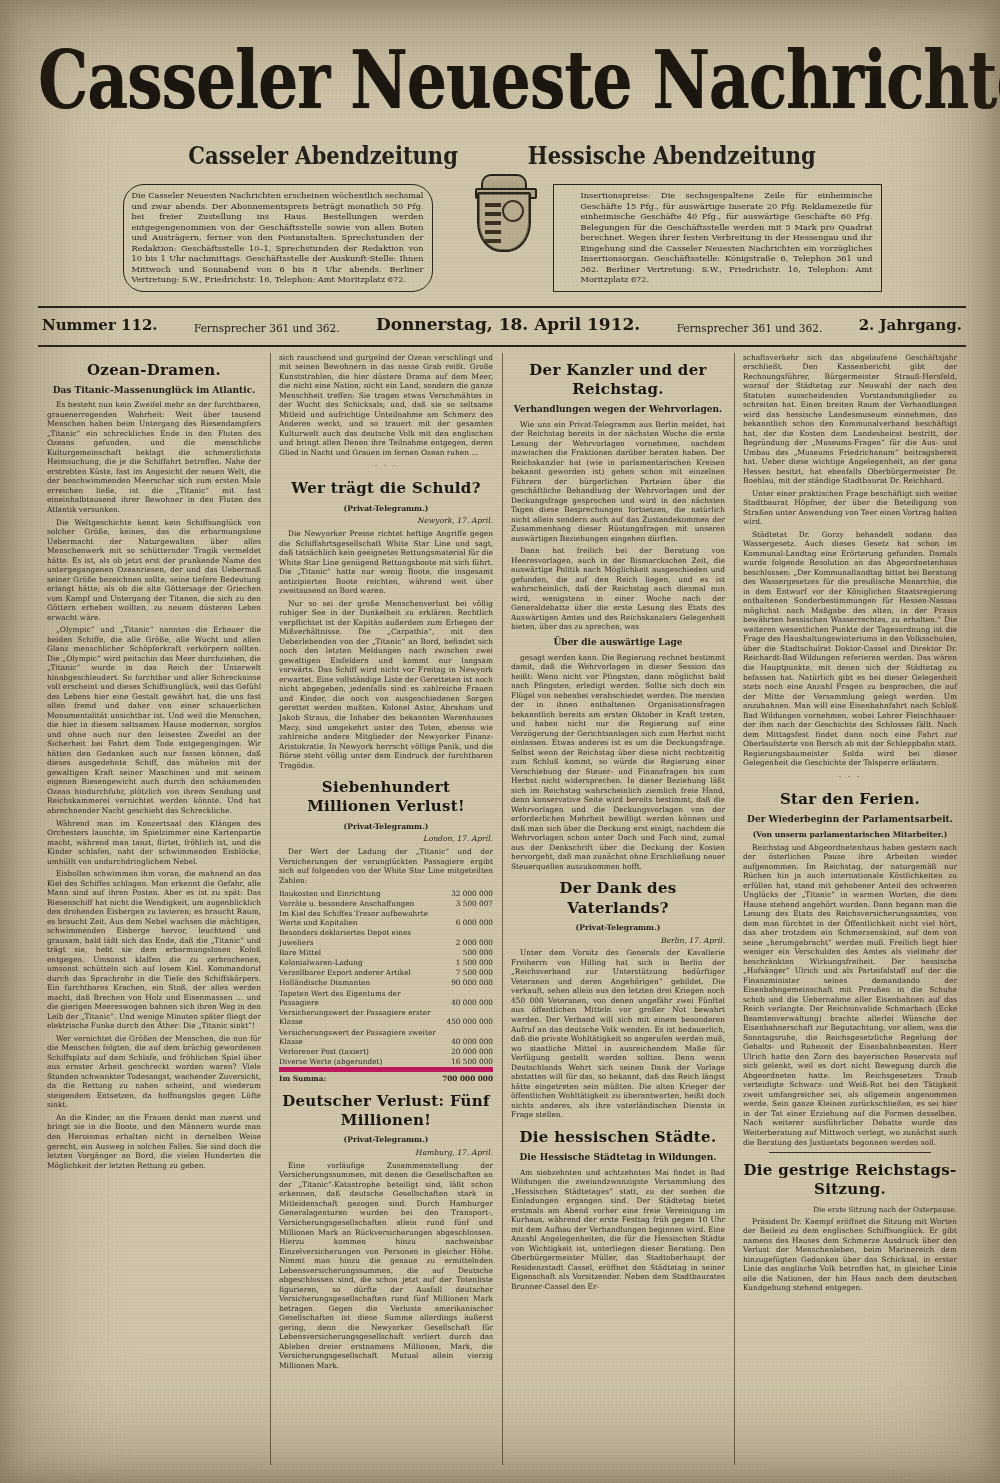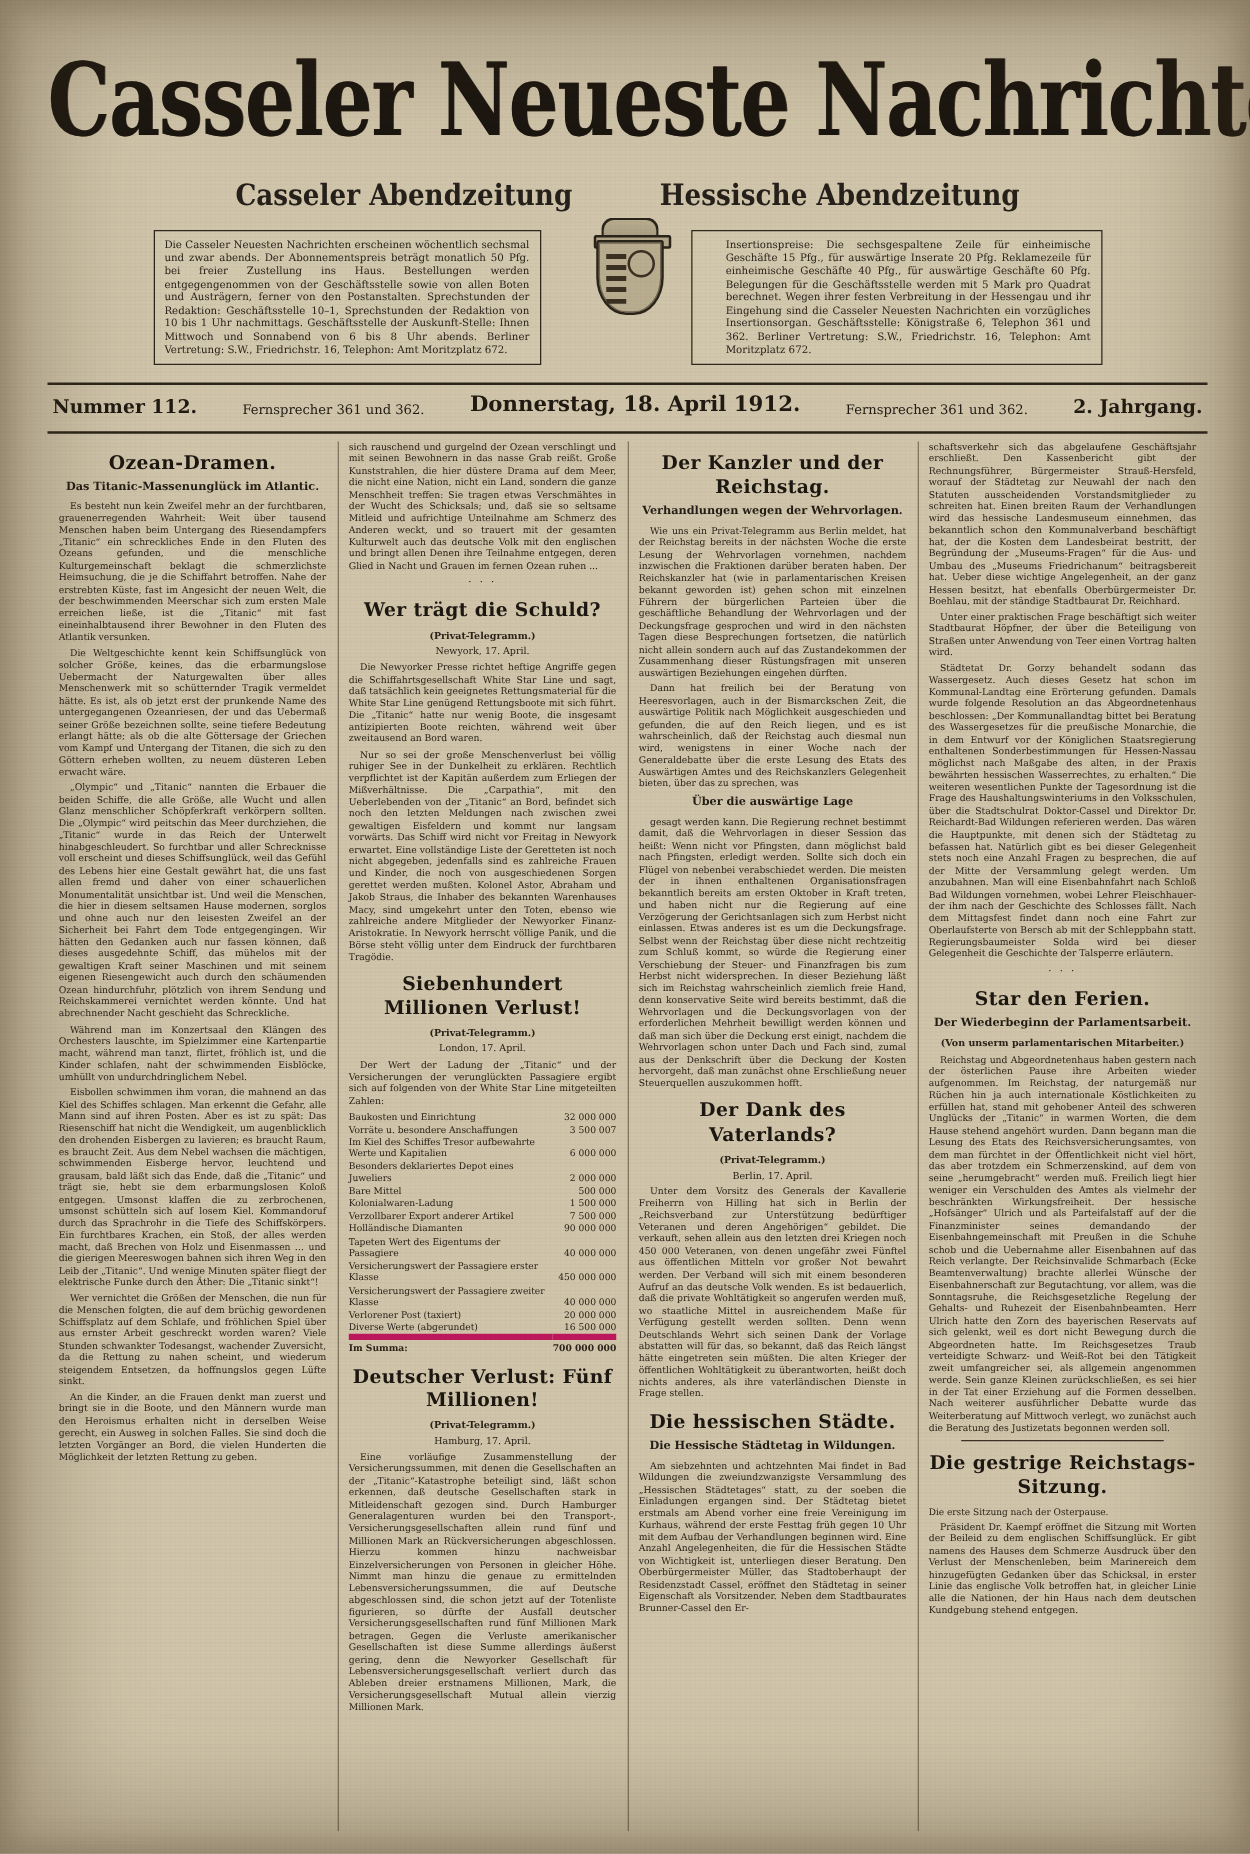--- a/index.html
+++ b/index.html
@@ -108,21 +108,21 @@
   .info-box{
     border:1px solid #2e271d;
     padding:5px 8px 6px;
     font-size:8.2px;
     line-height:1.28;
     text-align:justify;
     font-family:"DejaVu Serif", serif;
     color:#2a231a;
     background:rgba(255,252,240,0.06);
   }
-  .info-left{width:292px;margin-right:120px;}
+  .info-left{width:292px;margin-right:120px;border-radius:21px;}
   .info-right{width:292px;margin-left:0px;padding-left:27px;}
 
   .rule{
     border:0;border-top:2px solid #2b241a;
     margin:14px 0 0 0;
   }
 
   .issue-bar{
     display:flex;align-items:flex-end;justify-content:space-between;
     font-family:"DejaVu Serif", serif;
@@ -173,37 +173,37 @@
     font-weight:700;
     font-size:9px;
     text-align:center;
     margin:5px 0 4px;
     color:#241d15;
   }
   .byline{
     text-align:center;font-size:7.6px;font-weight:700;margin:0 0 3px;
   }
   .dateline{
-    text-align:center;font-size:7.6px;margin:2px 0 3px;
+    text-align:right;font-size:7.6px;font-style:italic;margin:2px 0 3px;
   }
   p{margin:0 0 3px;text-indent:9px;hyphens:auto;}
   p.noind{text-indent:0;}
   .sep{
     text-align:center;font-size:8px;margin:4px 0;letter-spacing:2px;
   }
   .hr-s{border:0;border-top:1px solid #3b3124;margin:5px 26px;}
 
   
   .tbl{width:100%;border-collapse:collapse;font-size:7.3px;margin:3px 0 4px;}
   .tbl td{padding:0.4px 0;vertical-align:bottom;}
   .tbl td.lbl{text-align:left;padding-right:4px;}
   .tbl td.val{text-align:right;white-space:nowrap;font-variant-numeric:tabular-nums;}
   .tbl tr.total td{border-top:5px solid #be185d;font-weight:700;padding-top:2px;}
 
-  .blk-note{font-size:7.2px;text-align:left;margin:2px 0 3px;}
+  .blk-note{font-size:7.2px;text-align:right;margin:2px 0 3px;}
 </style>
 </head>
 <body>
 
 <div class="page">
   <div class="sheet">
 
     <div class="masthead">
       <div class="masthead-title">Casseler Neueste Nachrichten</div>
       <div class="subline">

